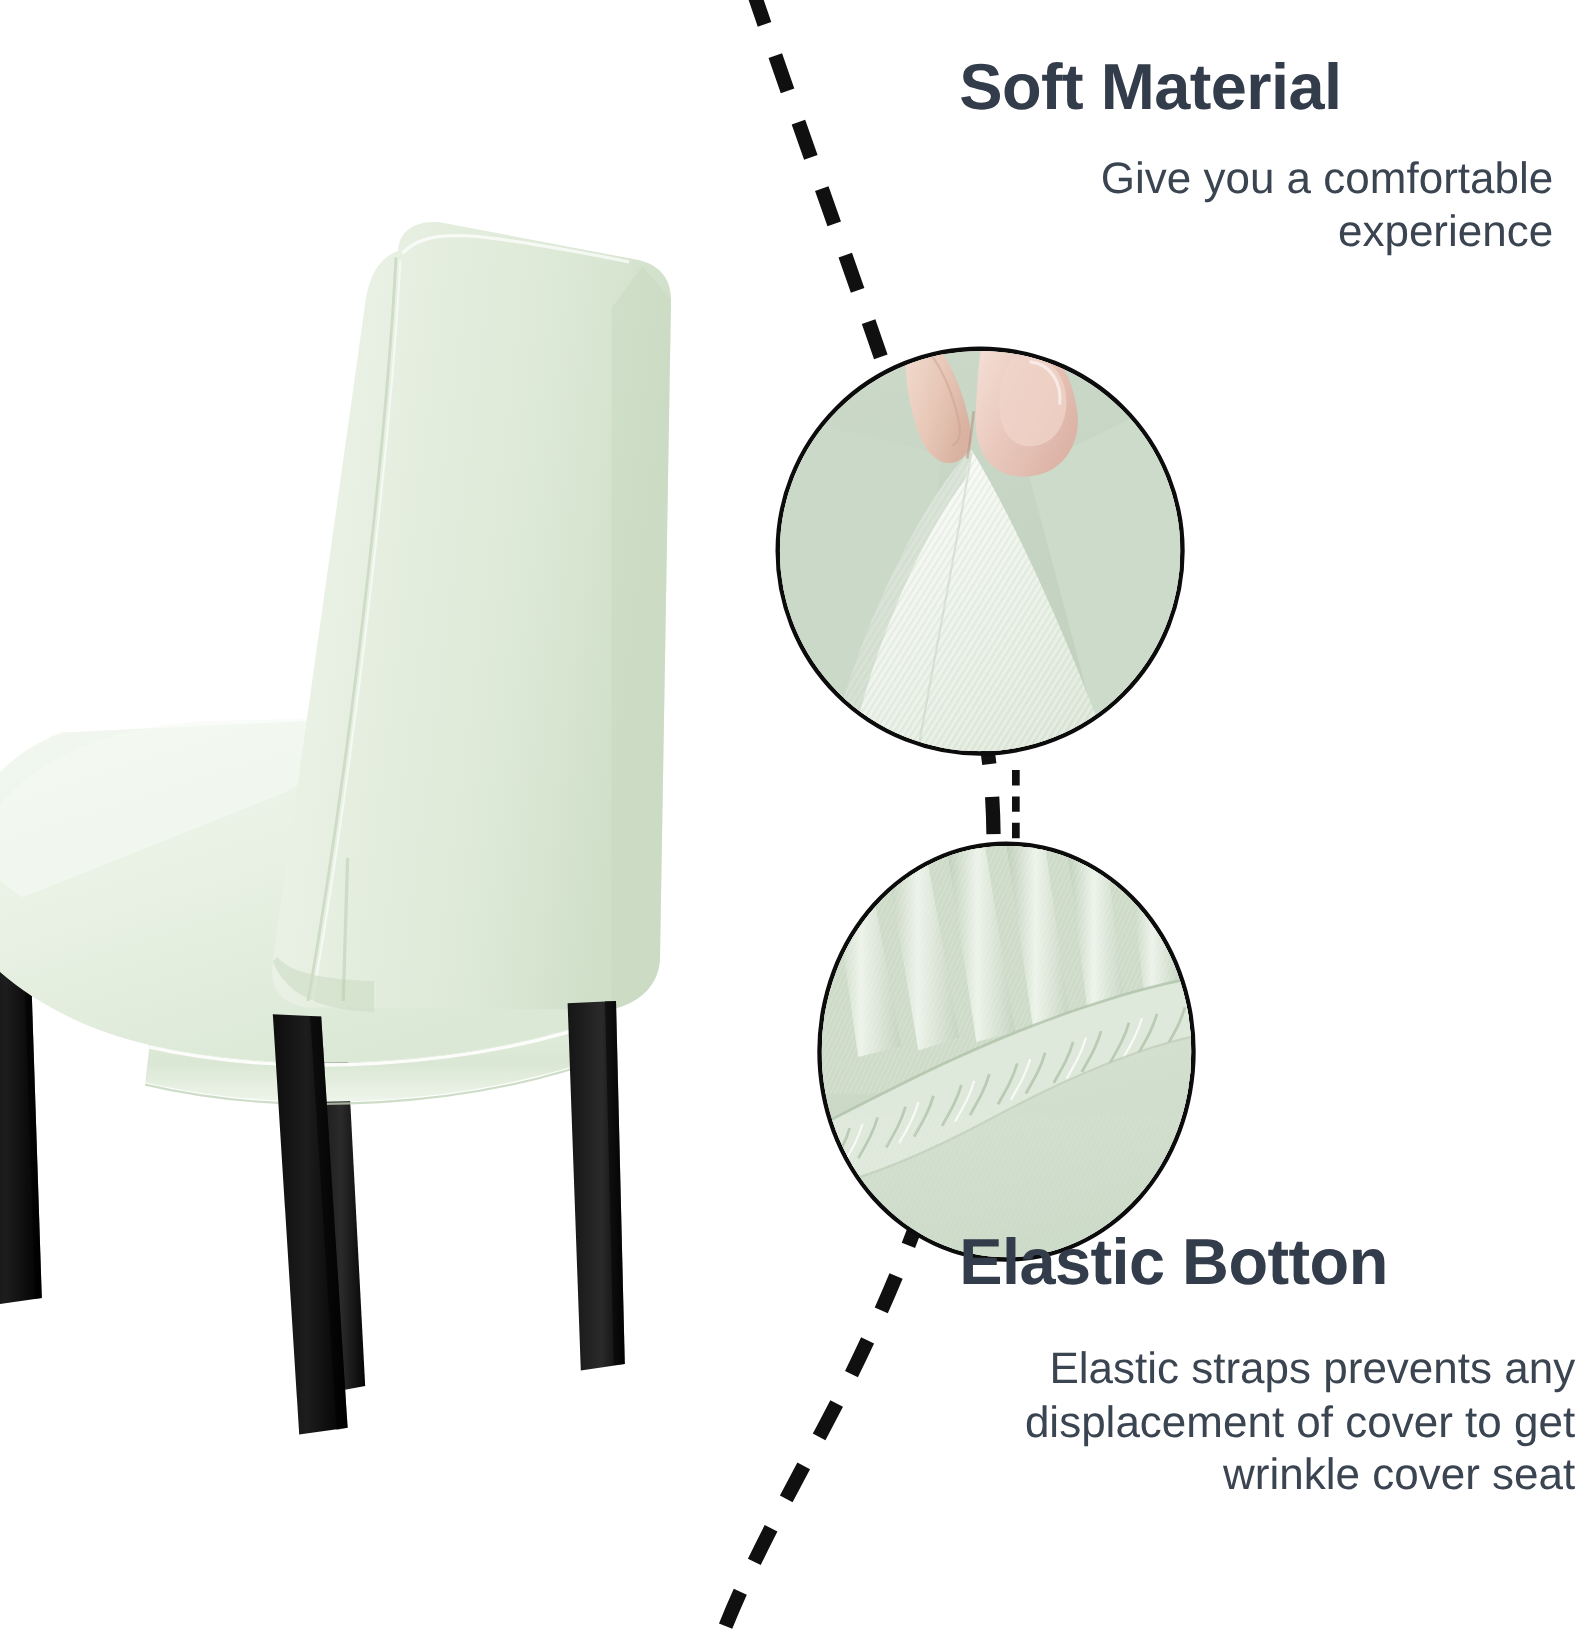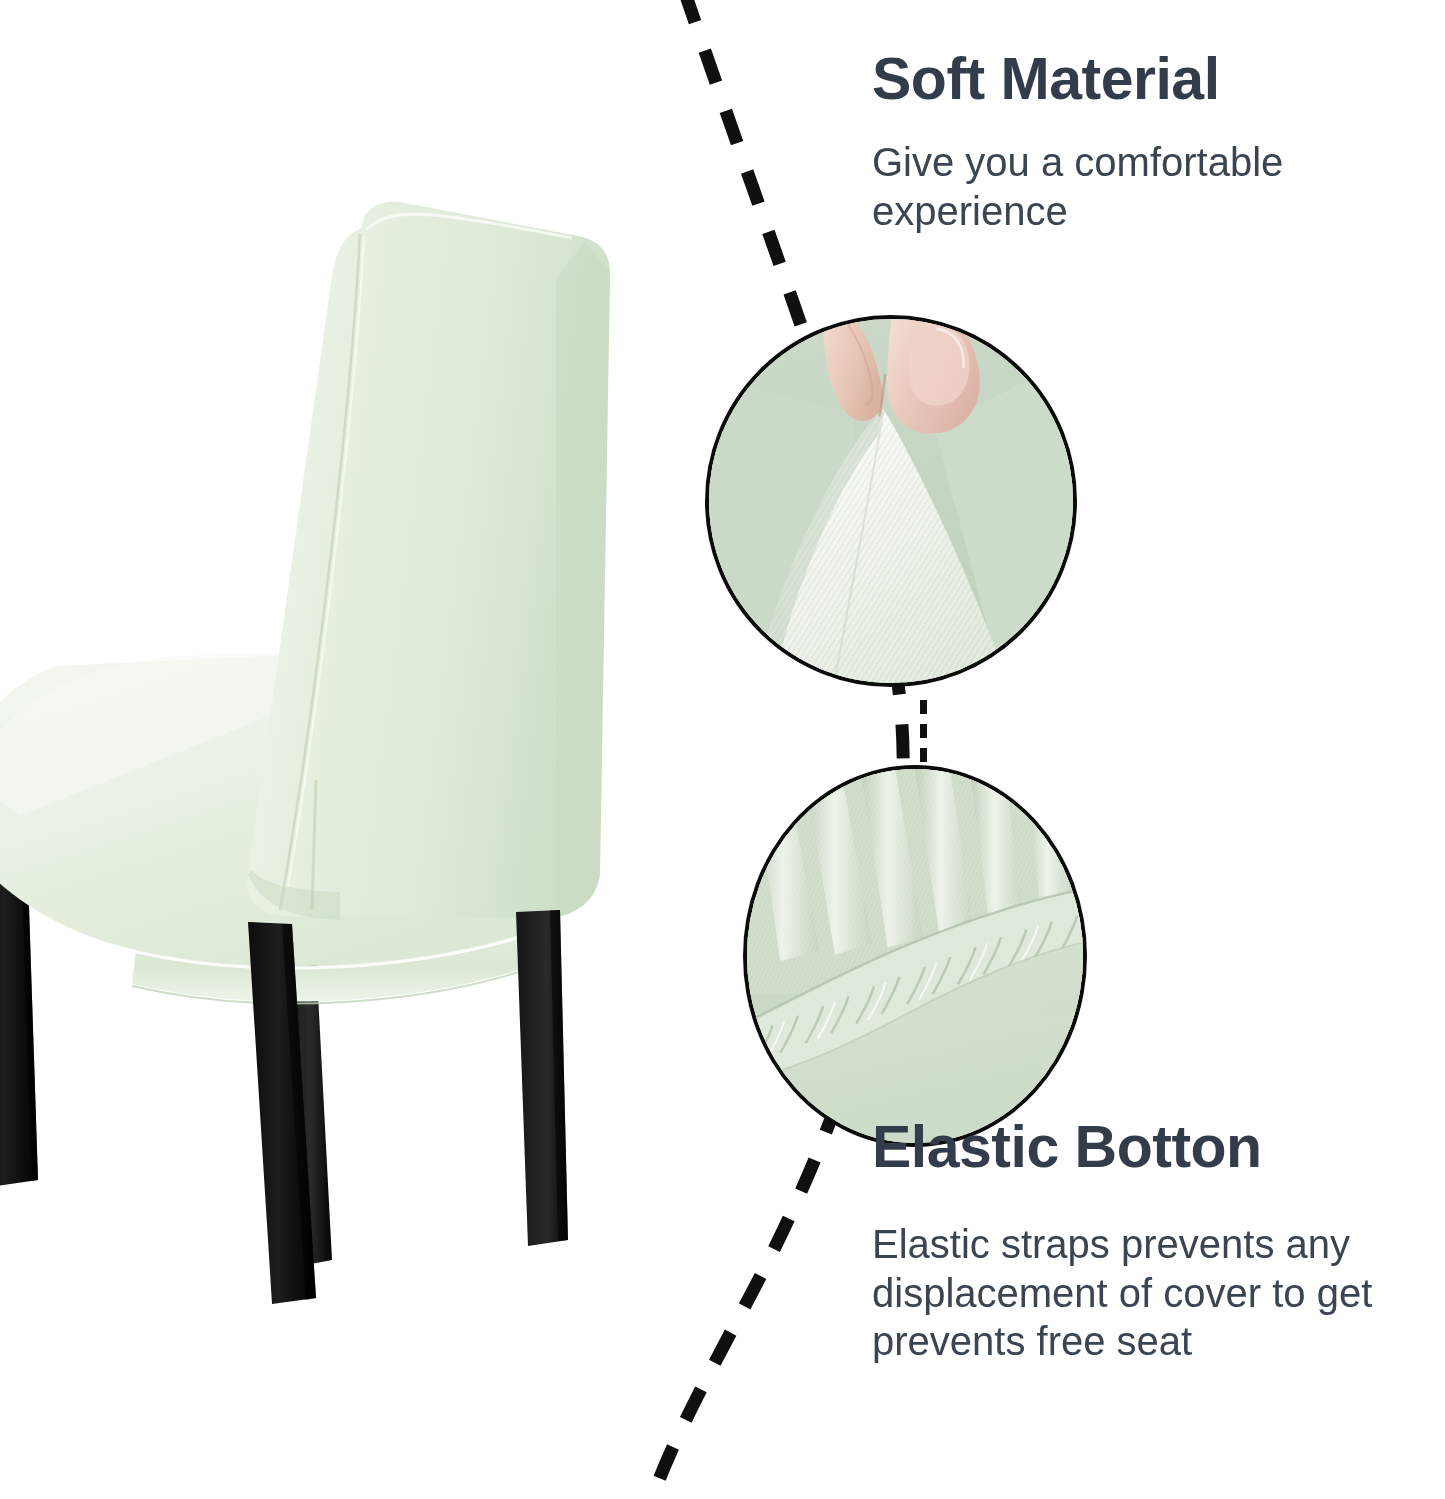--- a/index.html
+++ b/index.html
@@ -58,20 +58,21 @@
     letter-spacing:-0.5px;
     line-height:1.08;
     white-space:nowrap;
   }
   .feature-desc {
     margin-top:26px;
     font-size:40px;
     font-weight:normal;
     color:#3b4551;
     line-height:1.22;
+    text-align:right;
   }
   #feature-elastic .feature-desc { margin-top:40px; }
 </style>
 </head>
 <body>
 
 <div id="stage">
 
   <svg id="divider-arc" viewBox="0 0 1445 1499">
     <path d="M 684 -10 C 800 330, 880 520, 900 700
@@ -301,16 +302,16 @@
     </svg>
   </div>
 
   <div class="feature-block" id="feature-soft">
     <div class="feature-title">Soft Material</div>
     <div class="feature-desc">Give you a comfortable experience</div>
   </div>
 
   <div class="feature-block" id="feature-elastic">
     <div class="feature-title">Elastic Botton</div>
-    <div class="feature-desc">Elastic straps prevents any displacement of cover to get prevents free seat</div>
+    <div class="feature-desc">Elastic straps prevents any displacement of cover to get wrinkle cover seat</div>
   </div>
 
 </div>
 
 </body></html>

